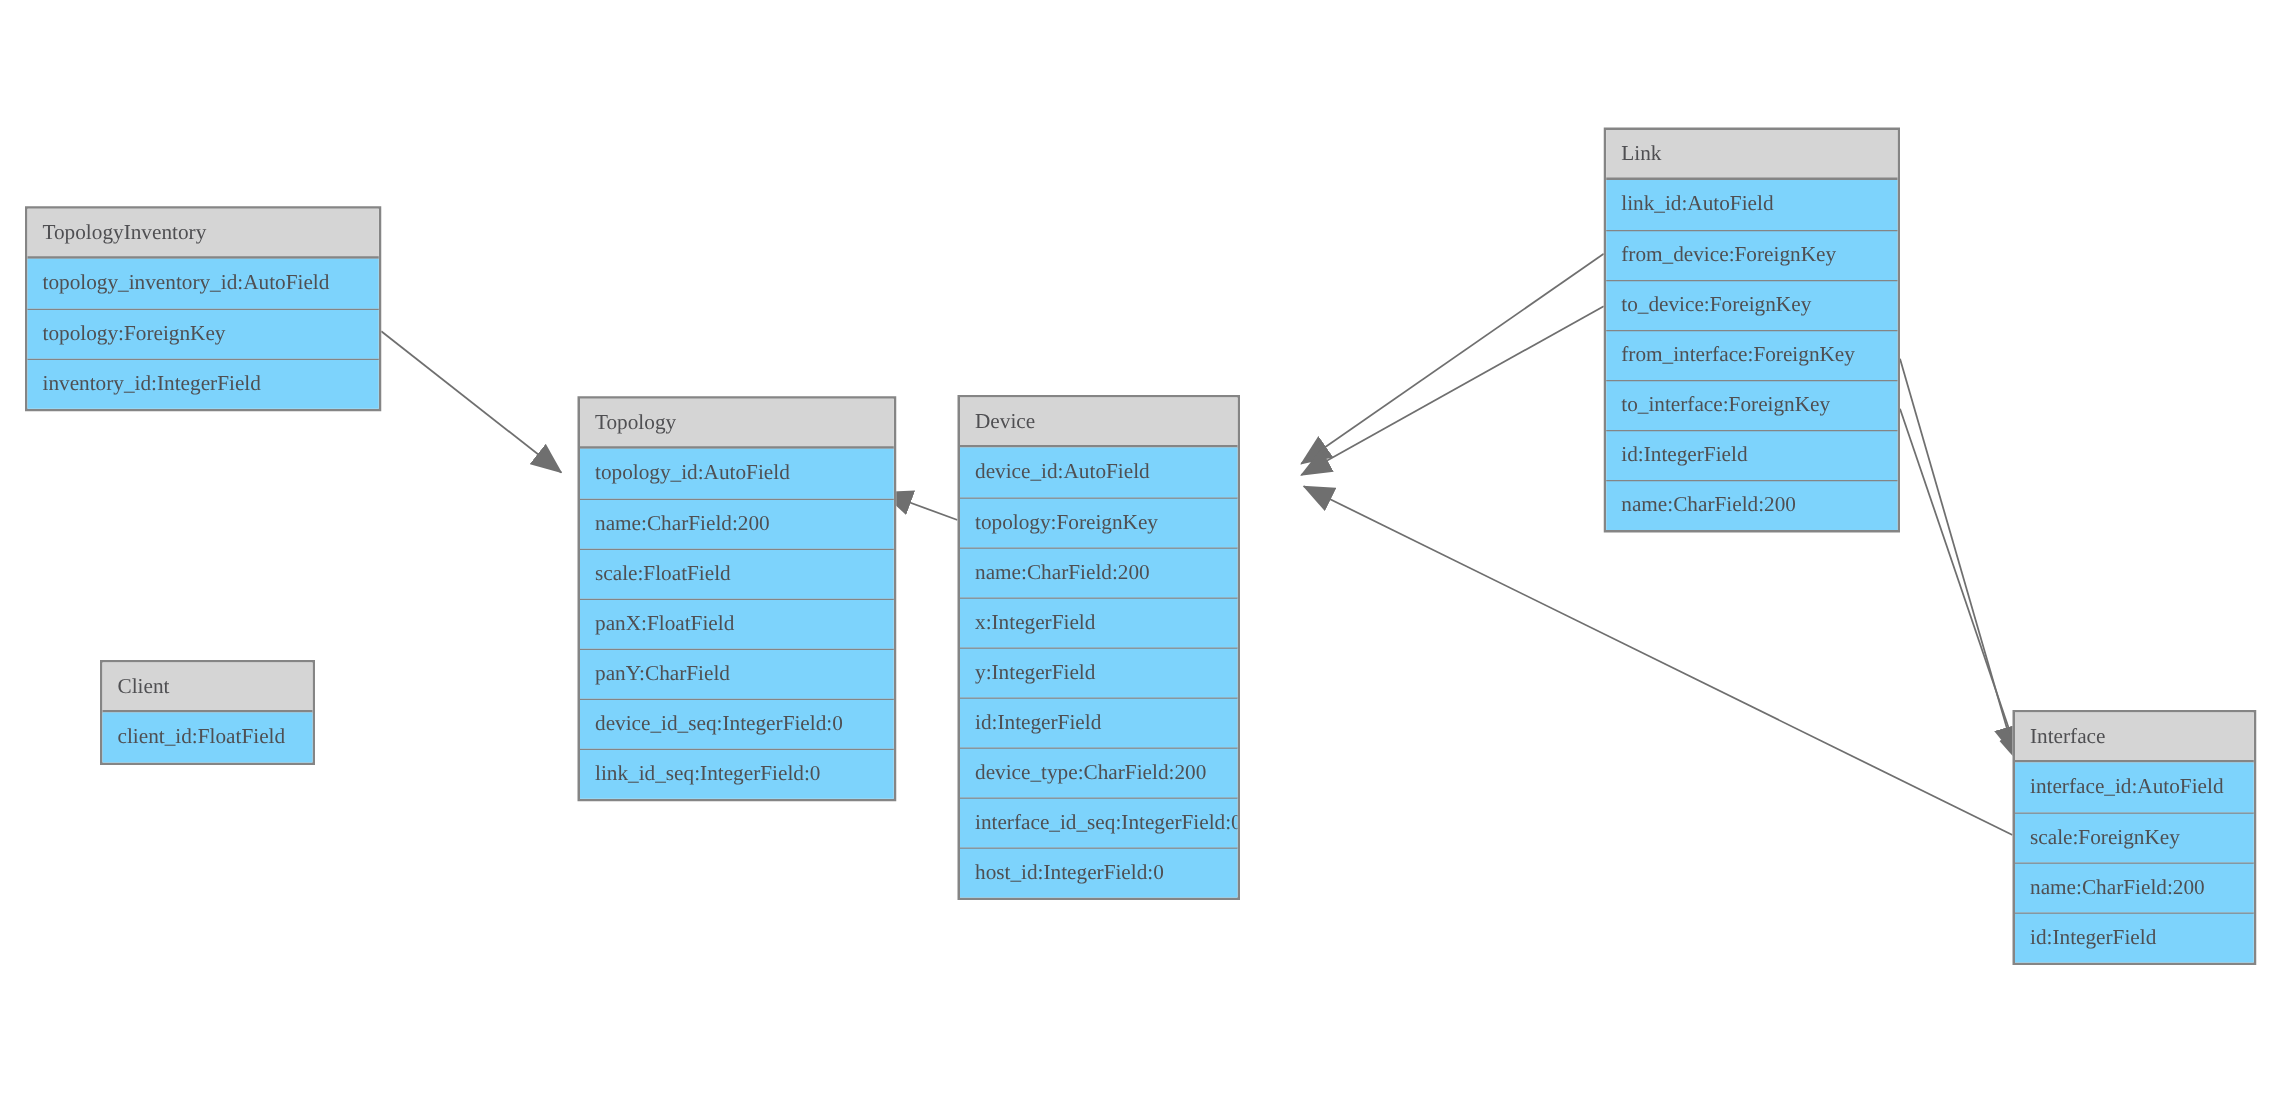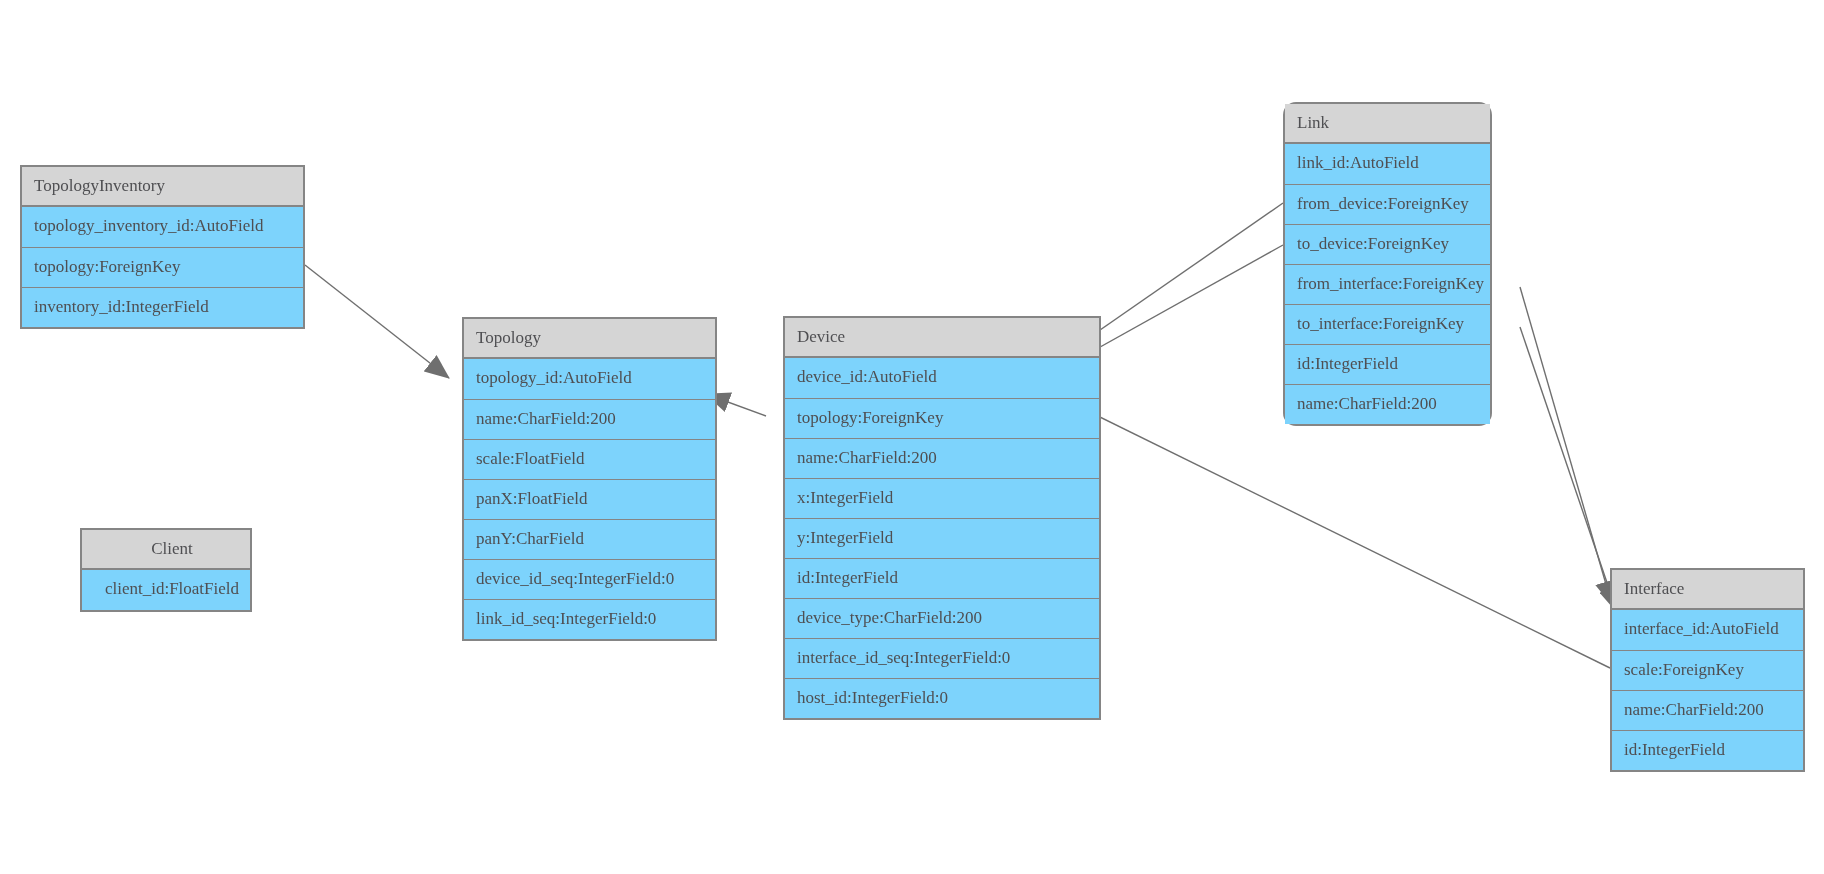--- a/index.html
+++ b/index.html
@@ -90,37 +90,37 @@
       <div class="entity" style="left: 462px; top: 317px; width: 255px;">
         <div class="entity-header">Topology</div>
         <div class="entity-row">topology_id:AutoField</div>
         <div class="entity-row">name:CharField:200</div>
         <div class="entity-row">scale:FloatField</div>
         <div class="entity-row">panX:FloatField</div>
         <div class="entity-row">panY:CharField</div>
         <div class="entity-row">device_id_seq:IntegerField:0</div>
         <div class="entity-row">link_id_seq:IntegerField:0</div>
       </div>
-      <div class="entity" style="left: 80px; top: 528px; width: 172px; text-align: center;">
+      <div class="entity" style="left: 80px; top: 528px; width: 172px;">
         <div class="entity-header">Client</div>
         <div class="entity-row">client_id:FloatField</div>
       </div>
-      <div class="entity" style="left: 783px; top: 316px; width: 318px;">
+      <div class="entity" style="left: 766px; top: 316px; width: 226px;">
         <div class="entity-header">Device</div>
         <div class="entity-row">device_id:AutoField</div>
         <div class="entity-row">topology:ForeignKey</div>
         <div class="entity-row">name:CharField:200</div>
         <div class="entity-row">x:IntegerField</div>
         <div class="entity-row">y:IntegerField</div>
         <div class="entity-row">id:IntegerField</div>
         <div class="entity-row">device_type:CharField:200</div>
         <div class="entity-row">interface_id_seq:IntegerField:0</div>
         <div class="entity-row">host_id:IntegerField:0</div>
       </div>
-      <div class="entity" style="left: 1283px; top: 102px; width: 209px; border-radius: 13px;">
+      <div class="entity" style="left: 1283px; top: 102px; width: 237px;">
         <div class="entity-header">Link</div>
         <div class="entity-row">link_id:AutoField</div>
         <div class="entity-row">from_device:ForeignKey</div>
         <div class="entity-row">to_device:ForeignKey</div>
         <div class="entity-row">from_interface:ForeignKey</div>
         <div class="entity-row">to_interface:ForeignKey</div>
         <div class="entity-row">id:IntegerField</div>
         <div class="entity-row">name:CharField:200</div>
       </div>
       <div class="entity" style="left: 1610px; top: 568px; width: 195px;">

